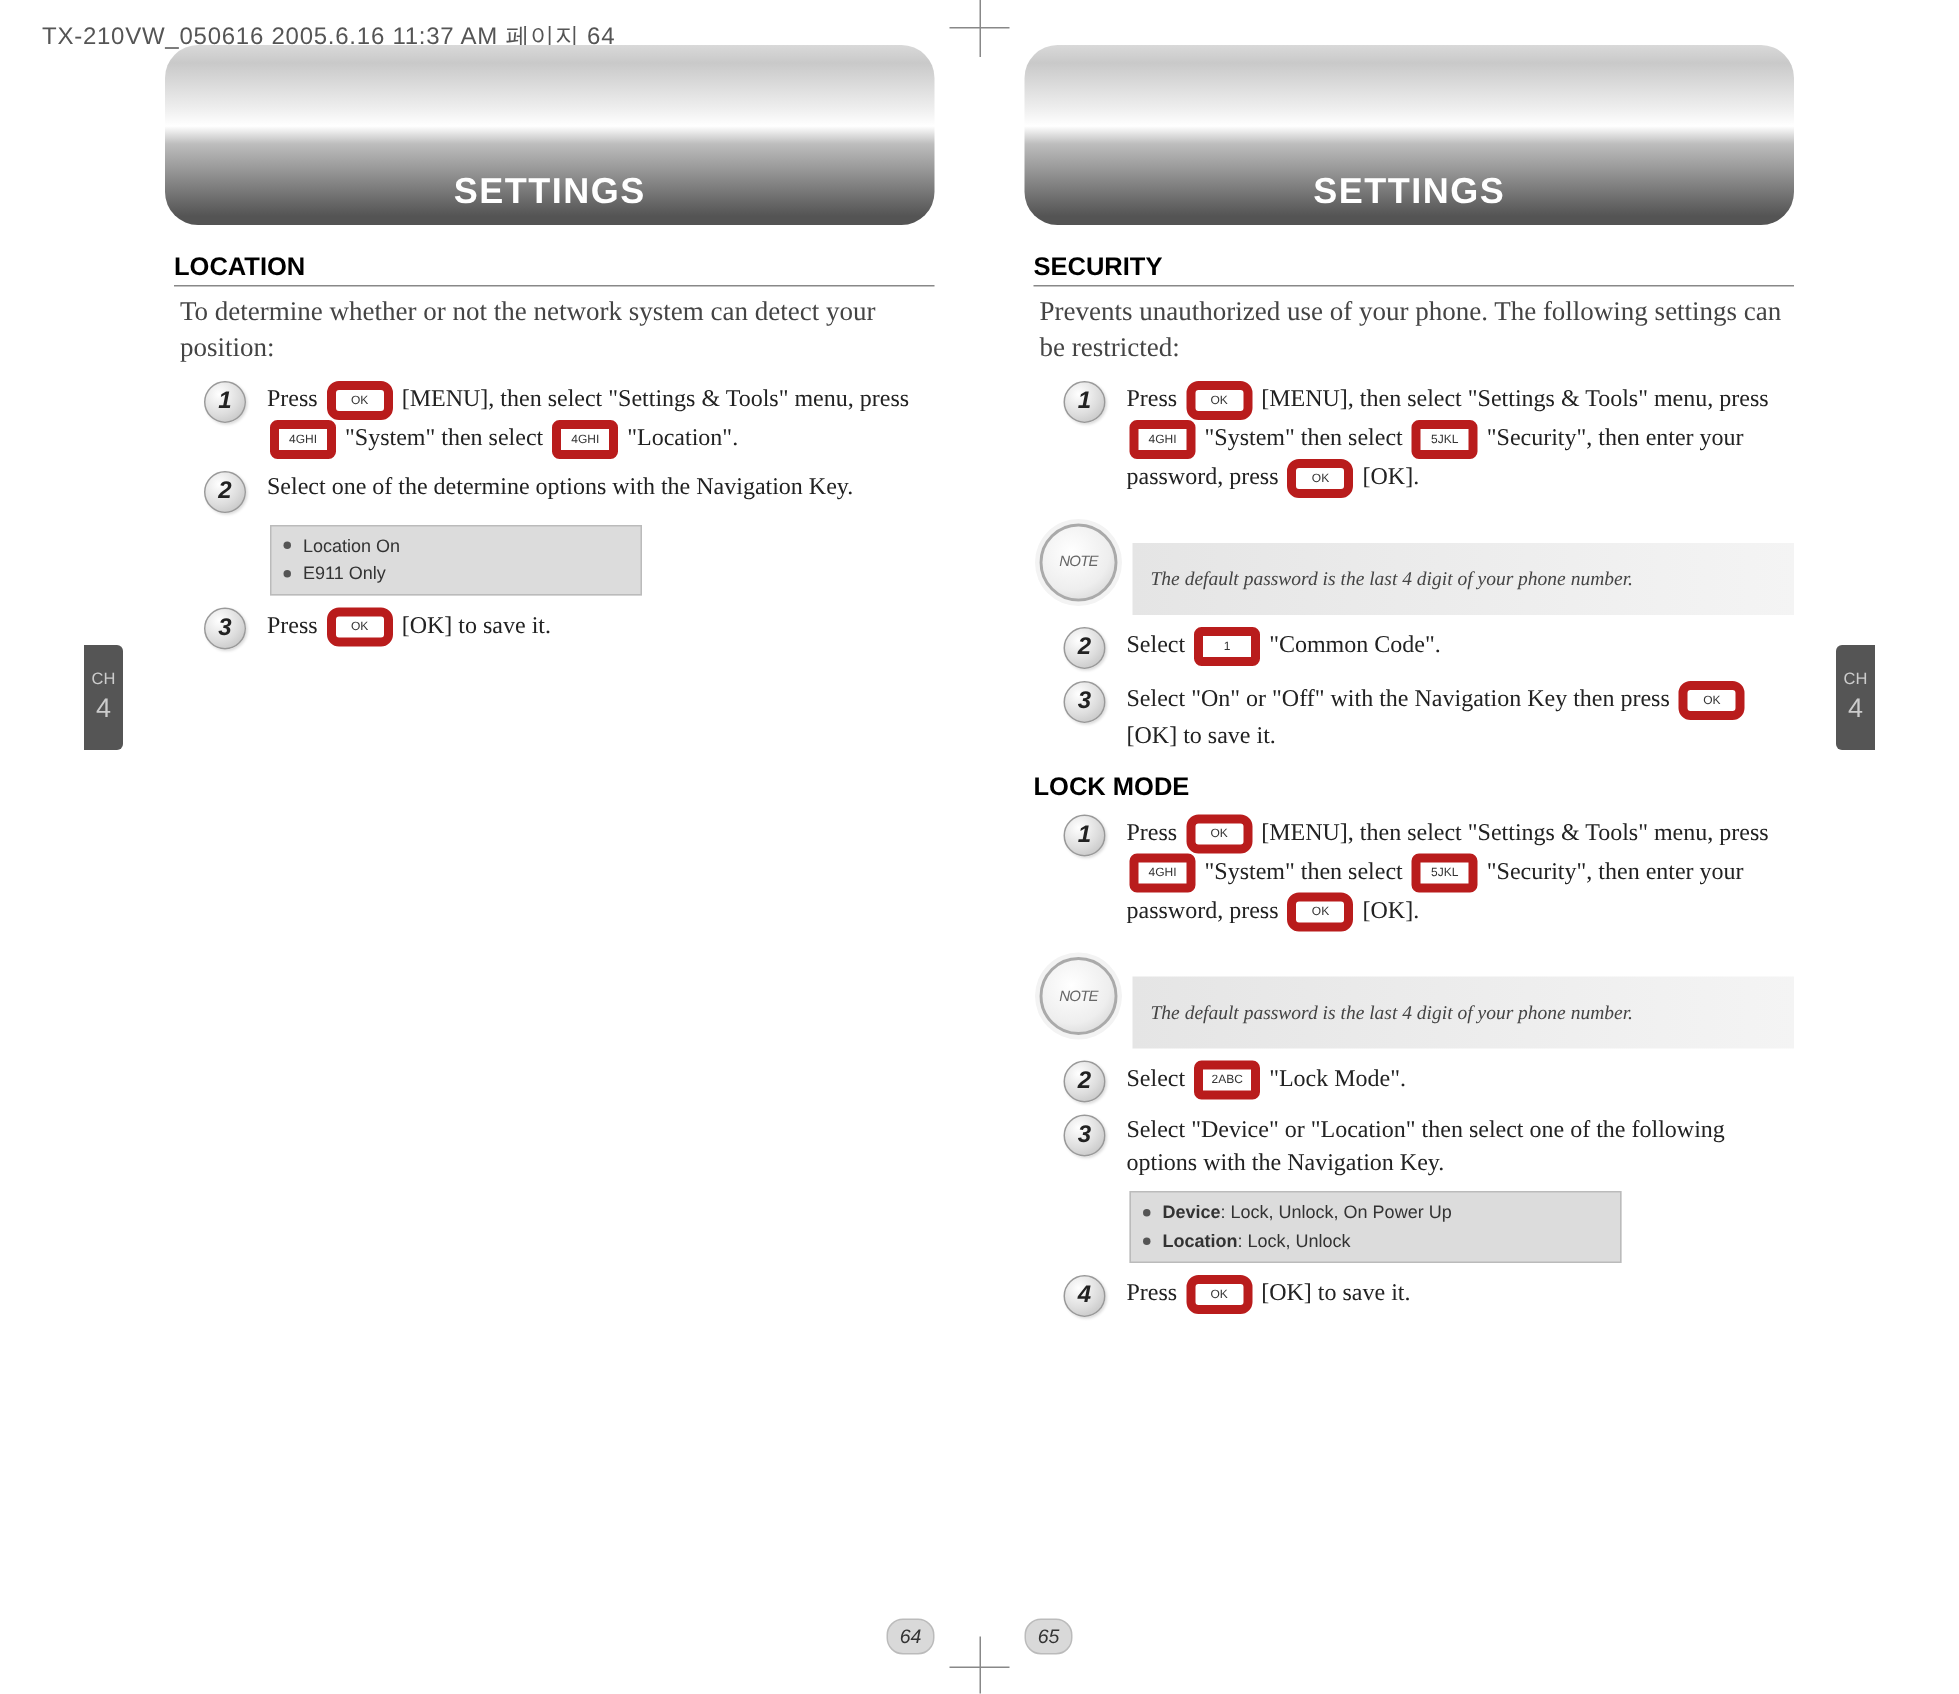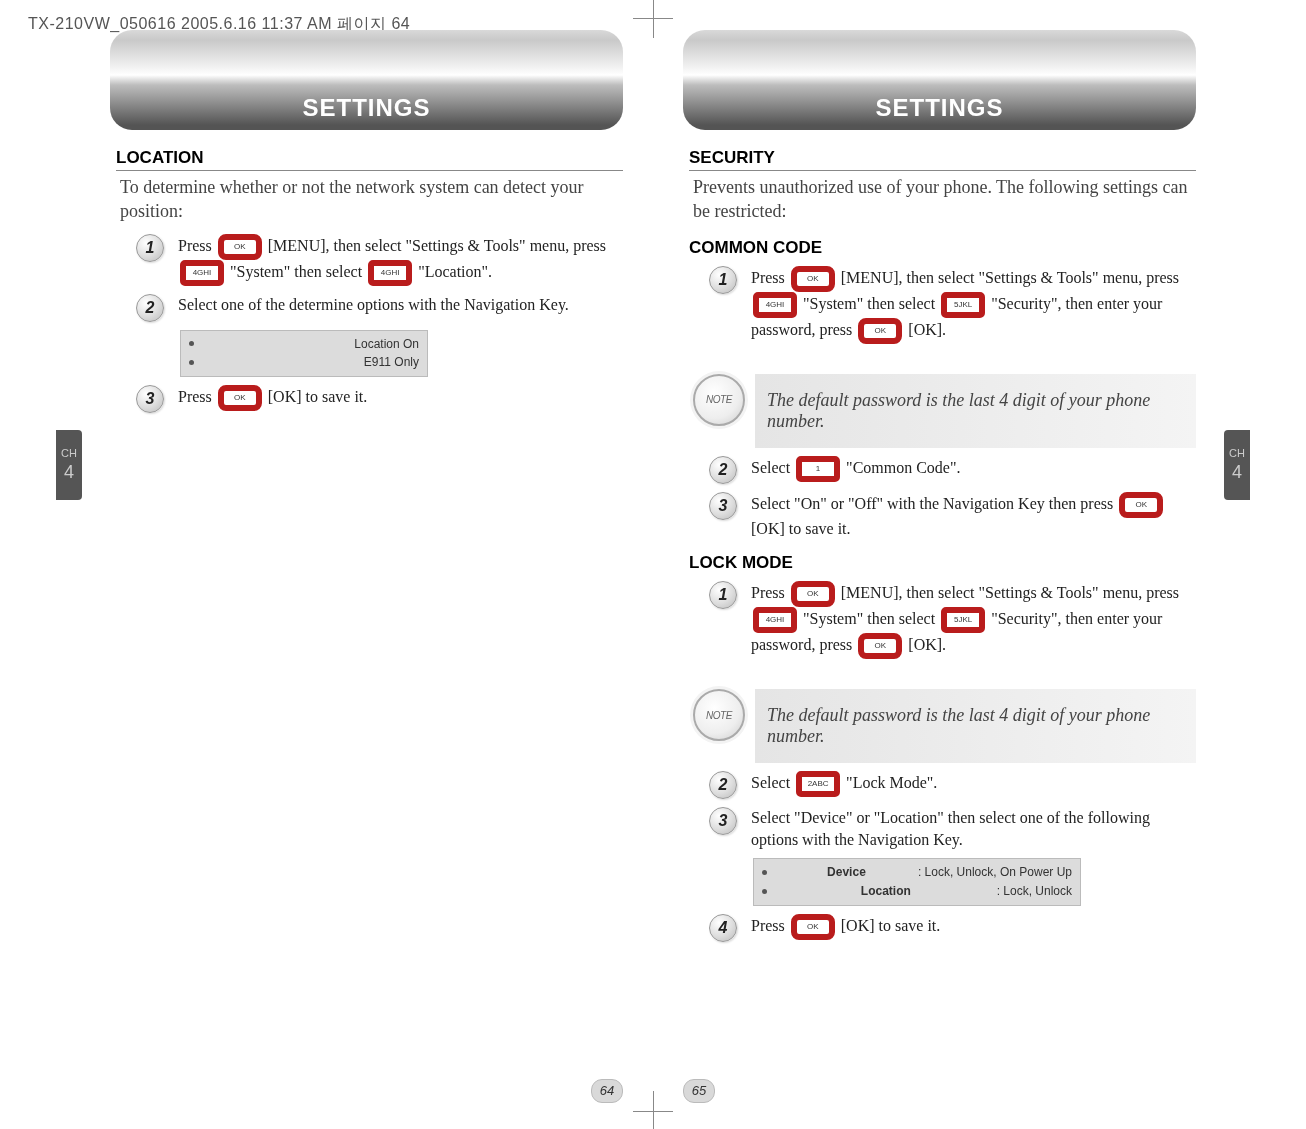--- a/index.html
+++ b/index.html
@@ -47,21 +47,21 @@
     bottom: 20px;
     display: flex;
   }
   .page {
     flex: 1;
     position: relative;
     padding: 0 30px 50px 30px;
   }
   .banner {
     position: relative;
-    height: 100px;
+    height: 120px;
     margin: 0 0 18px 0;
   }
   .banner-grad {
     position: absolute;
     inset: 0;
     border-radius: 22px;
     background: linear-gradient(to bottom, #d9d9d9 0%, #c9c9c9 10%, #eee 35%, #fff 45%, #bdbdbd 55%, #545454 95%);
   }
   .banner-title {
     position: absolute;
@@ -169,21 +169,21 @@
     background: #dcdcdc;
     border: 1px solid #bbb;
     padding: 4px 8px;
     font-family: Arial, sans-serif;
     font-size: 12px;
     color: #333;
     width: 230px;
     position: relative;
   }
   .opt-box.wide { width: 310px; }
-  .opt-box .row { display: flex; align-items: center; line-height: 1.55; justify-content: space-between; }
+  .opt-box .row { display: flex; align-items: center; line-height: 1.55; }
   .opt-box .dot {
     width: 5px; height: 5px; border-radius: 50%;
     background: #555; margin-right: 8px; flex: 0 0 auto;
   }
   .opt-box strong { font-weight: bold; }
 
   .note {
     display: flex;
     align-items: center;
     margin: 6px 0 6px 10px;
@@ -197,21 +197,21 @@
     font-family: Arial, sans-serif; font-size: 10px; font-style: italic;
     color:#666; letter-spacing: -0.5px;
     margin-right: 10px;
     box-shadow: 0 0 0 3px #f3f3f3;
   }
   .note-text {
     flex: 1;
     background: #e8e8e8;
     background: linear-gradient(to right, #e5e5e5, #f4f4f4);
     font-style: italic;
-    font-size: 18px;
+    font-size: 13px;
     padding: 16px 12px;
     color: #444;
     margin-top: 22px;
   }
 
   .page-num {
     position: absolute;
     bottom: 6px;
     width: 30px; height: 22px;
     border-radius: 11px;
@@ -289,21 +289,20 @@
 
   <div class="page page-right">
     <div class="banner">
       <div class="banner-grad"></div>
       <div class="banner-title">SETTINGS</div>
     </div>
 
     <h2 class="section">SECURITY</h2>
     <p class="intro">Prevents unauthorized use of your phone. The following settings can be restricted:</p>
 
-    <h3 class="subsection">COMMON CODE</h3>
 
     <div class="step">
       <div class="step-num">1</div>
       <div class="step-body">
         <span>Press </span><span class="key">OK</span><span> [MENU], then select "Settings &amp; Tools" menu, press </span><span class="key rounded">4GHI</span><span> "System" then select </span><span class="key rounded">5JKL</span><span> "Security", then enter your password, press </span><span class="key">OK</span><span> [OK].</span>
       </div>
     </div>
 
     <div class="note">
       <div class="note-badge">NOTE</div>

